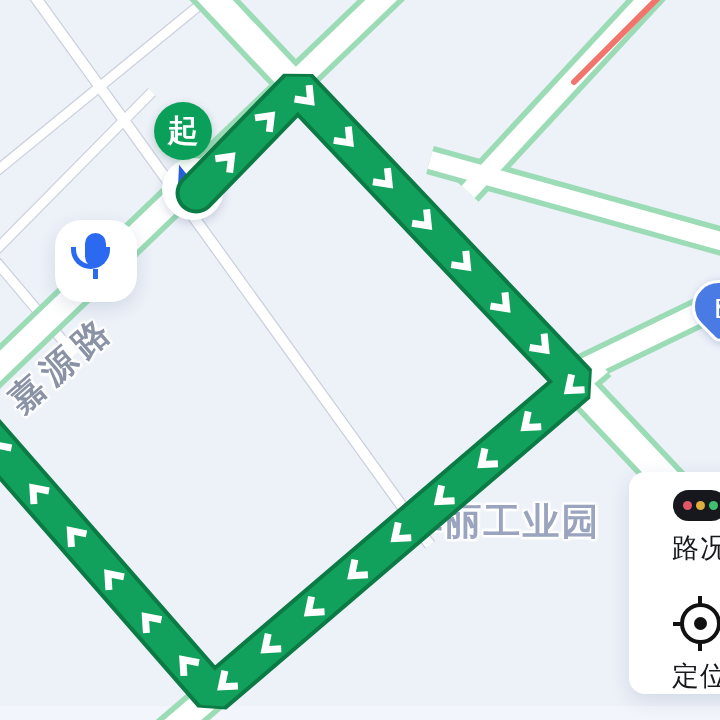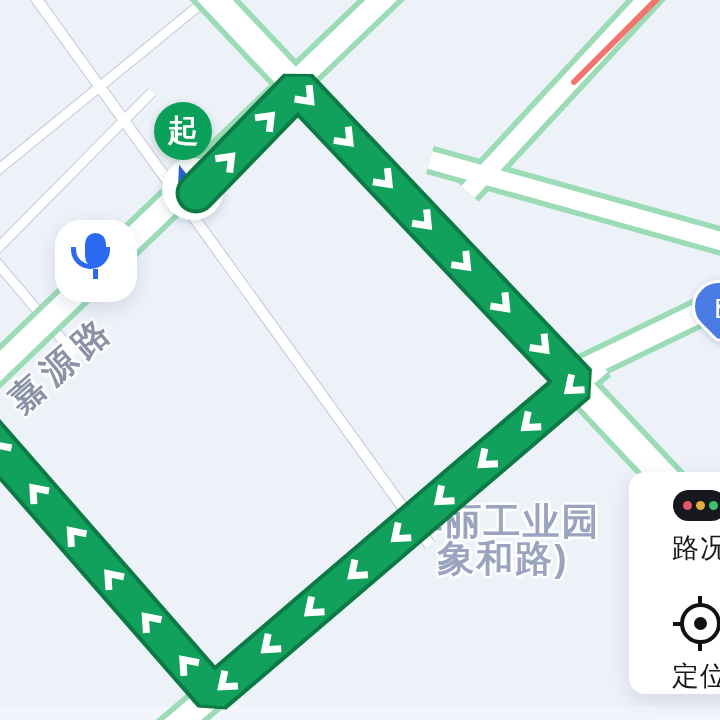--- a/index.html
+++ b/index.html
@@ -89,21 +89,20 @@
       <path d="M560,380 L742,292" stroke="#ffffff" stroke-width="20" fill="none"></path>
       <path d="M430,160 L735,245" stroke="#ffffff" stroke-width="18" fill="none"></path>
       <path d="M468,192 L672,-28" stroke="#ffffff" stroke-width="18" fill="none"></path>
       <path d="M574,82 L666,-10" stroke="#f1746d" stroke-width="6" fill="none" stroke-linecap="round"></path>
     </svg>
 
   <div id="labels-layer" class="layer">
     <div id="road-label" class="map-label" style="left: 14px; top: 382px; color: rgb(138, 146, 166); font-size: 35px; letter-spacing: 7px; transform: rotate(-41deg);">嘉源路</div>
     <div id="poi-label" class="map-label" style="left: 398px; top: 503px; width: 210px; color: rgb(154, 164, 191); font-size: 37px;">
       <div>华丽工业园</div>
-      <div>象和路)</div>
     </div>
     <div id="position-marker" style="left: 162px; top: 158px; width: 62px; height: 62px;">
       <svg width="44" height="44" viewBox="-22 -22 44 44">
         <g transform="rotate(-18)">
           <polygon points="0,-16 11,13 0,6 -11,13" fill="#2b5fd9"></polygon>
         </g>
       </svg>
     </div>
   </div>
 

